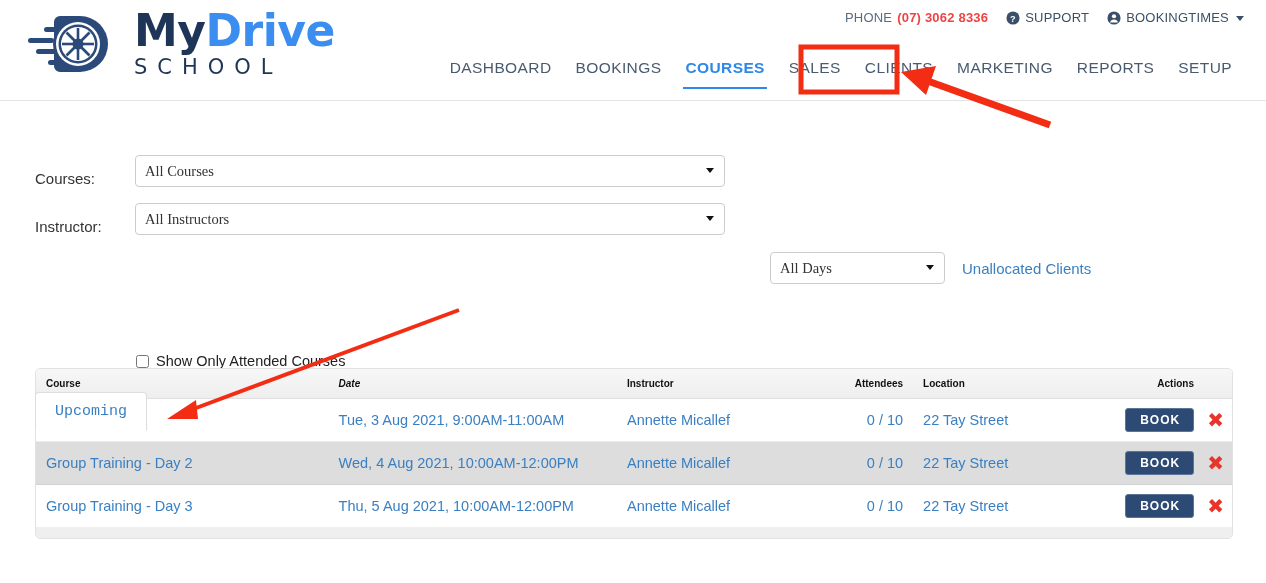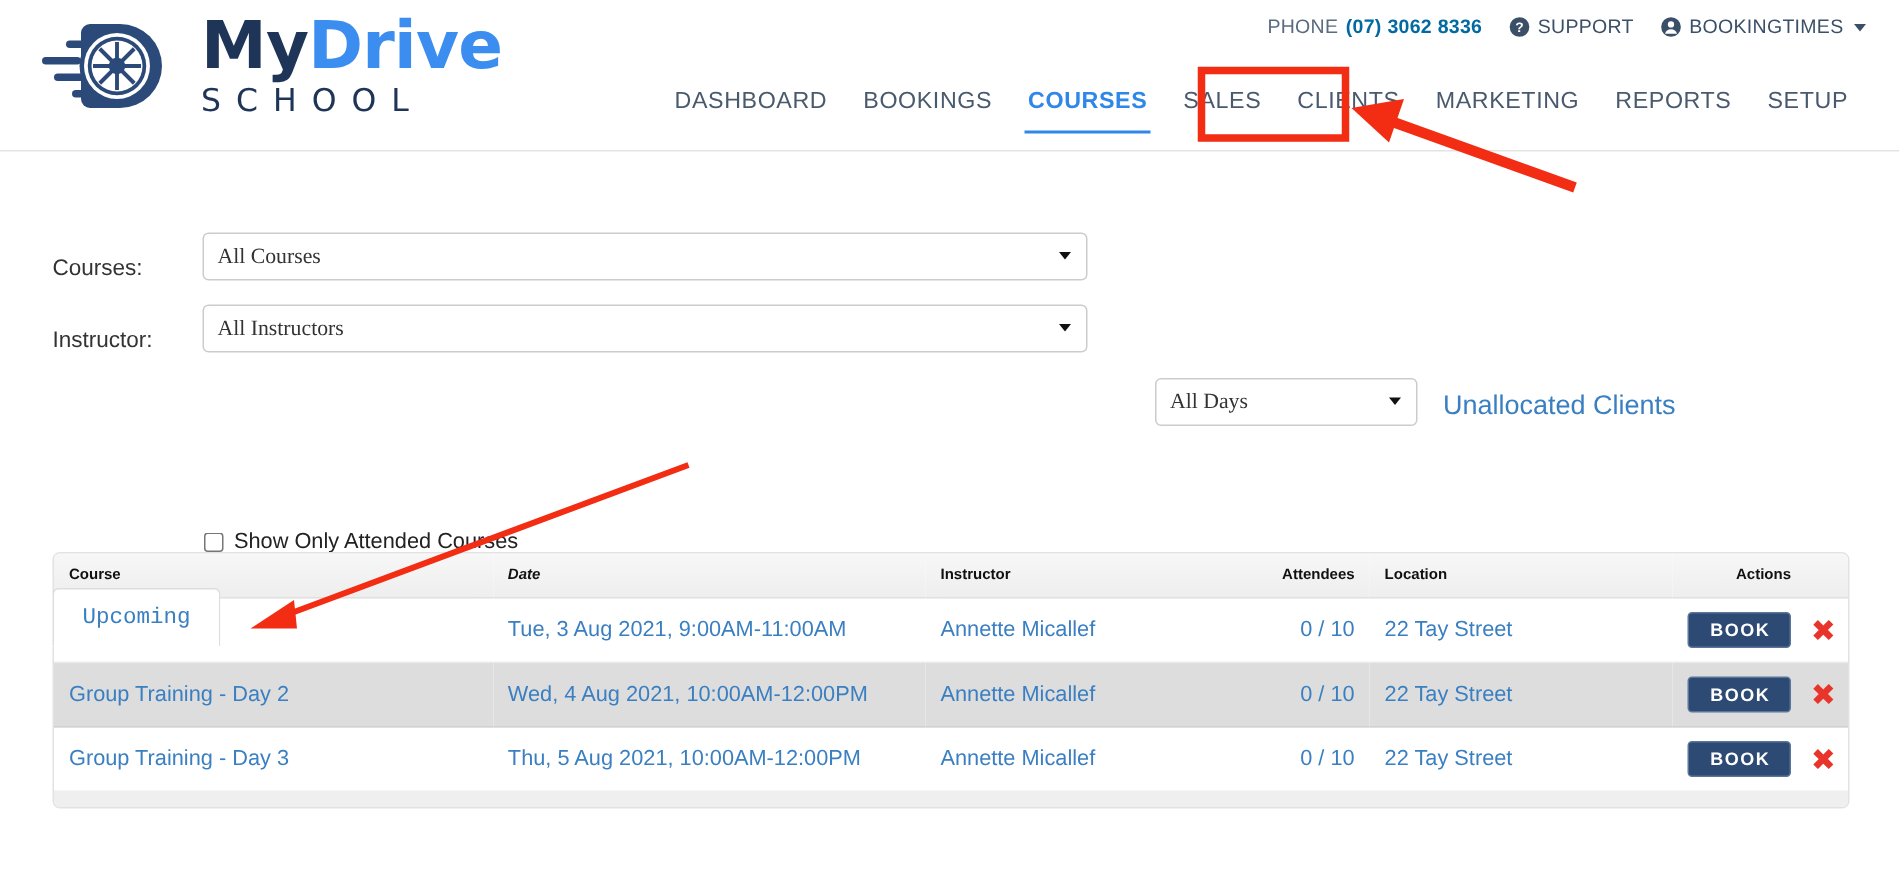--- a/index.html
+++ b/index.html
@@ -35,21 +35,21 @@
     color: #1e3557; margin-top: 4px; font-family: "DejaVu Sans", sans-serif;
   }
 
   .util-row {
     position: absolute; right: 22px; top: 10px;
     display: flex; align-items: center; gap: 18px;
     font-size: 13px; color: #3b5068; letter-spacing: 0.2px;
   }
   .util-item { display:flex; align-items:center; gap:5px; white-space: nowrap; }
   .util-phone-label { color:#5a6b80; }
-  .util-phone-num { color:#0369a1; font-weight: bold; }
+  .util-phone-num { color:#ef4444; font-weight: bold; }
   .util-link { color:#3b5068; text-decoration:none; display:flex; align-items:center; gap:5px; }
   .caret-down {
     display:inline-block; width:0; height:0;
     border-left:4px solid transparent; border-right:4px solid transparent;
     border-top:5px solid #3b5068; margin-left:2px; position:relative; top:1px;
   }
 
   
   .mainnav {
     position: absolute; right: 22px; top: 55px;
@@ -85,21 +85,21 @@
     content:""; position:absolute; right:11px; top:13px;
     width:0; height:0; border-left:4px solid transparent;
     border-right:4px solid transparent; border-top:5px solid #111;
     pointer-events:none;
   }
   .sel-courses { width:590px; }
   .sel-days { width:175px; }
   .days-wrap { position:absolute; left:770px; top:151px; }
   .unalloc {
     position:absolute; left:962px; top:159px;
-    color:#3a7fc1; font-size:18px; text-decoration:none; cursor:pointer;
+    color:#3a7fc1; font-size:15px; text-decoration:none; cursor:pointer;
   }
   .chkrow {
     position:absolute; left:136px; top:252px;
     display:flex; align-items:center; gap:7px; font-size:14.5px; color:#222;
   }
   .chkrow input { width:13px; height:13px; margin:0; cursor:pointer; }
 
   
   .tabs {
     position:absolute; left:35px; top:392px;

